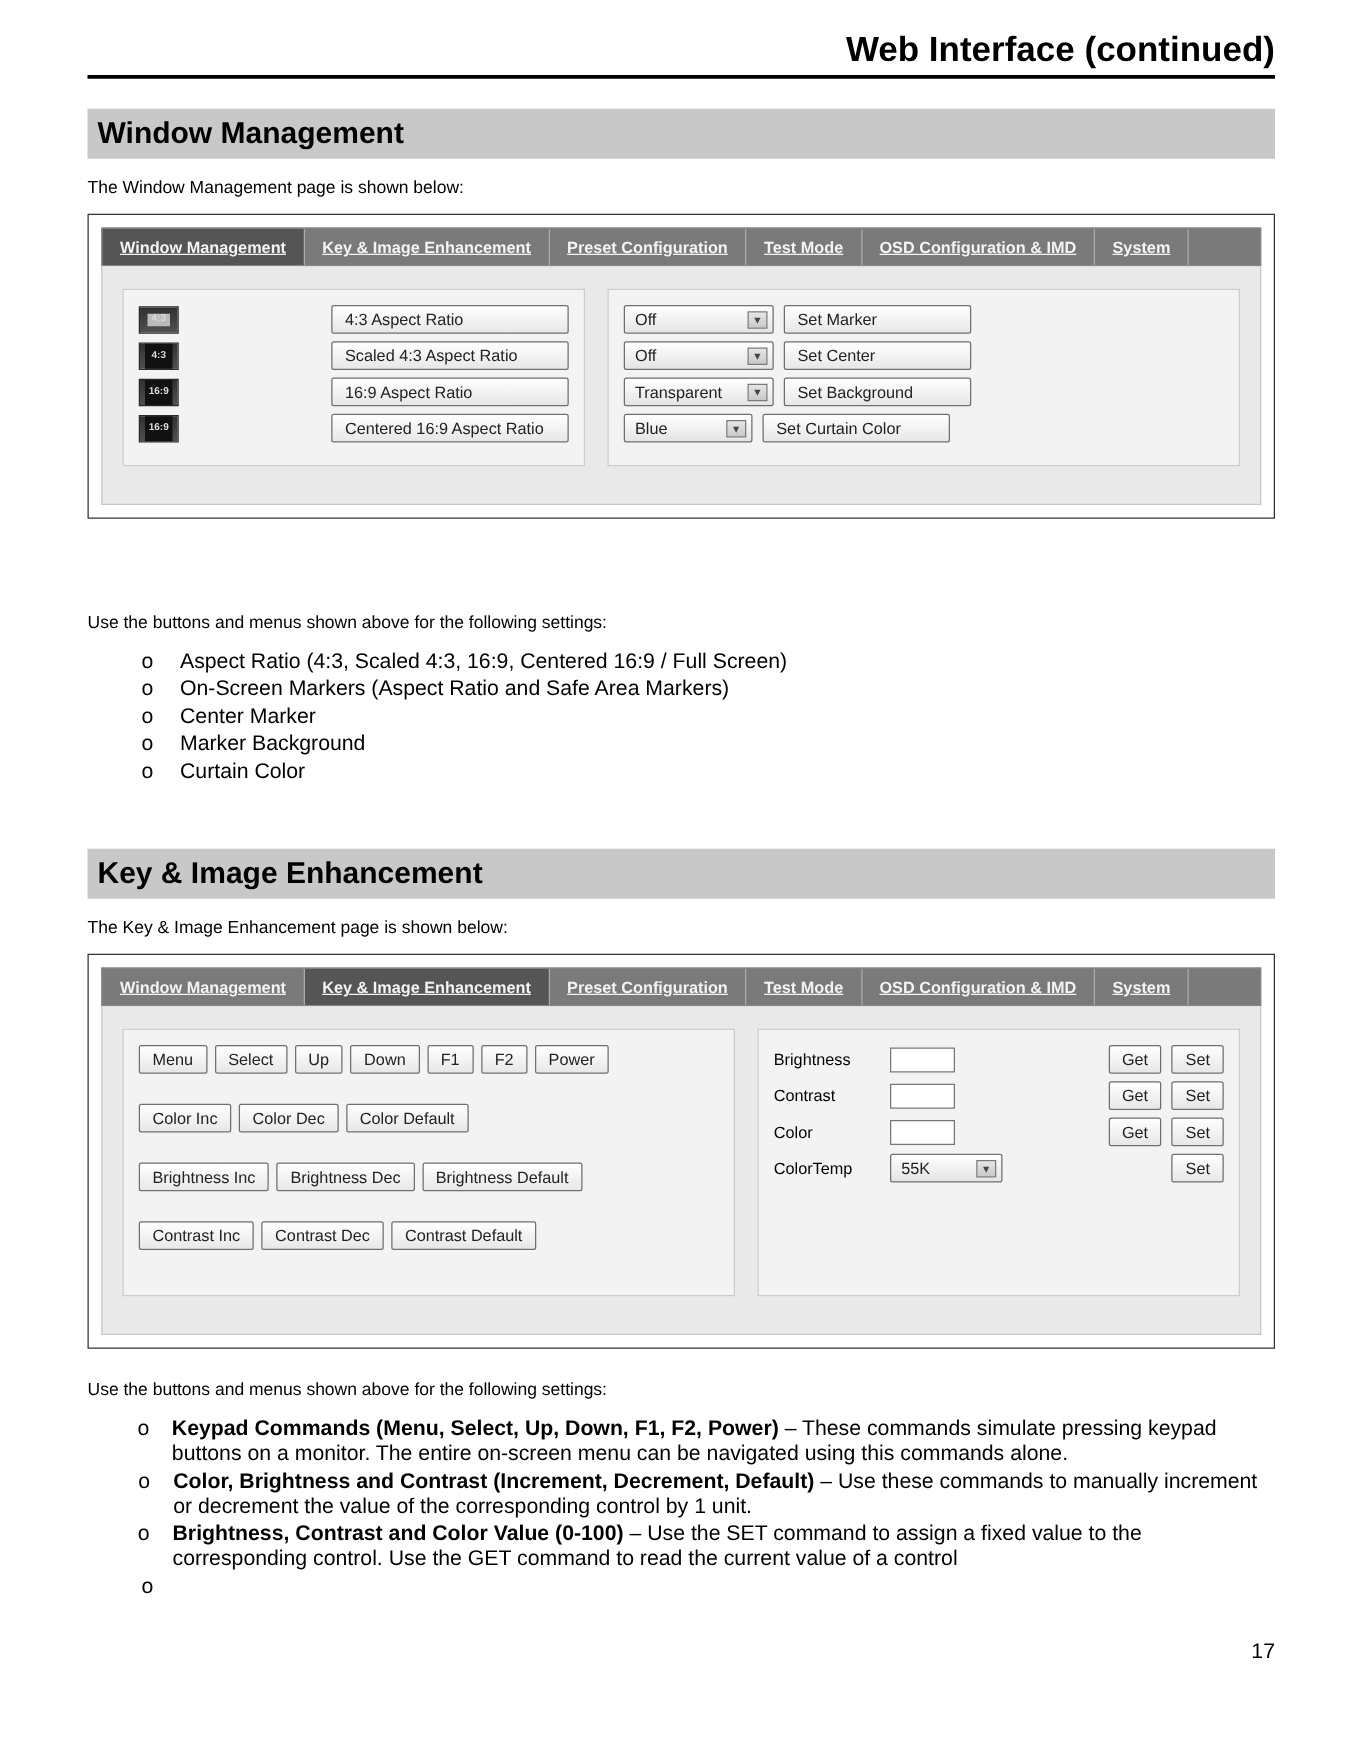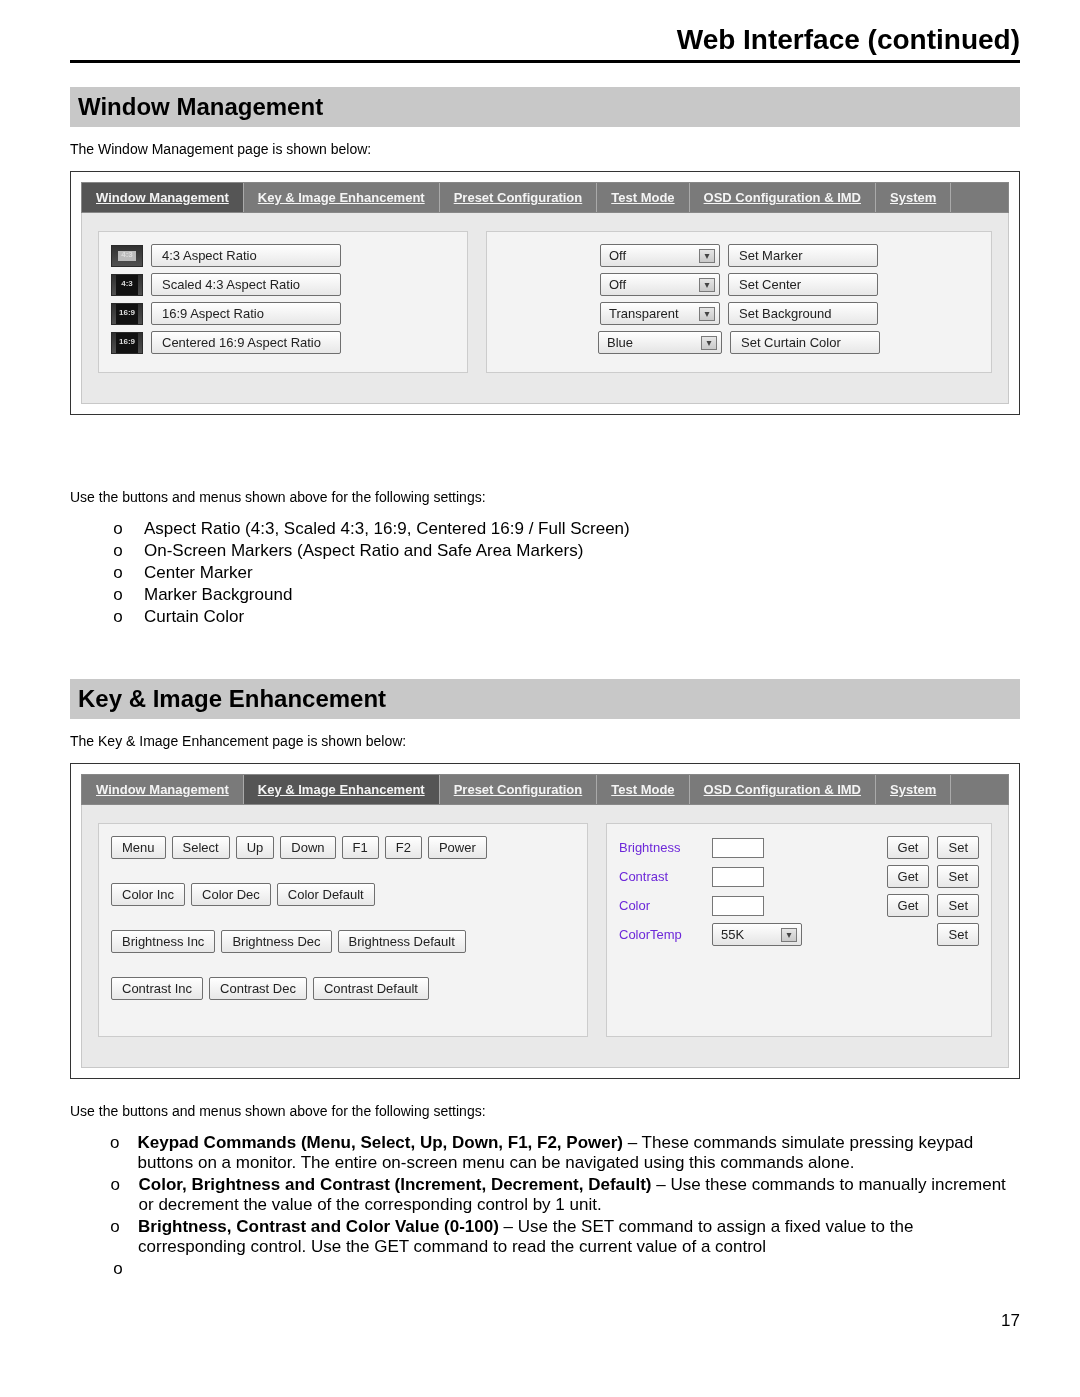--- a/index.html
+++ b/index.html
@@ -65,21 +65,21 @@
     border-left: 1px solid #c8c8c8;
     border-right: 1px solid #c8c8c8;
     border-bottom: 1px solid #c8c8c8;
   }
   .panel {
     background: #f3f3f3;
     border: 1px solid #ccc;
     padding: 12px;
     flex: 1;
   }
-  .row { display: flex; align-items: center; gap: 8px; margin-bottom: 6px; }
+  .row { display: flex; align-items: center; gap: 8px; margin-bottom: 6px; justify-content: space-between; }
   .thumb {
     width: 32px; height: 22px;
     background: linear-gradient(#303030,#505050);
     border: 1px solid #2a2a2a;
     position: relative;
     display: inline-block;
   }
   .thumb-inner-gray {
     position: absolute; top: 5px; bottom: 5px; left: 6px; right: 6px;
     background: #bbb;
@@ -122,36 +122,36 @@
     display: inline-flex; align-items: center; justify-content: center;
     font-size: 10px; color: #444; margin-left: 6px;
   }
   .text-input {
     border: 1px solid #777;
     background: #fff;
     width: 52px; height: 20px;
     padding: 1px 3px;
     font-size: 13px;
   }
-  .label-gray { color: #6d28d9; font-size: 13px; width: 85px; display: inline-block; }
+  .label-gray { color: #000000; font-size: 13px; width: 85px; display: inline-block; }
   .bullet-list {
     margin: 8px 0 28px 40px;
     font-size: 17px;
   }
   .bullet-list .li {
     display: flex; gap: 18px; margin: 2px 0;
   }
   .bullet-list .marker { width: 16px; text-align: center; }
   .page-number {
     text-align: right;
     font-size: 17px;
     margin-top: 32px;
   }
   .row-set { display: flex; align-items: center; gap: 6px; margin-bottom: 24px; }
-  .col-right .row { justify-content: center; }
+  .col-right .row { justify-content: flex-start; }
   .col-right .btn { min-width: 140px; }
 </style>
 </head>
 <body>
 
 <div class="page">
 
   <div class="page-title">Web Interface (continued)</div>
   <div class="page-title-rule"></div>
 
@@ -214,21 +214,21 @@
           <span class="btn" style="min-width:150px">Set Center</span>
         </div>
         <div class="row">
           <span class="select" style="width:120px">
               <span>Transparent</span>
               <span class="chev">▾</span>
             </span>
           <span class="btn" style="min-width:150px">Set Background</span>
         </div>
         <div class="row">
-          <span class="select" style="width:124px">
+          <span class="select" style="width:103px">
               <span>Blue</span>
               <span class="chev">▾</span>
             </span>
           <span class="btn" style="min-width:150px">Set Curtain Color</span>
         </div>
       </div>
     </div>
   </div>
 
   <div style="height:40px"></div>

